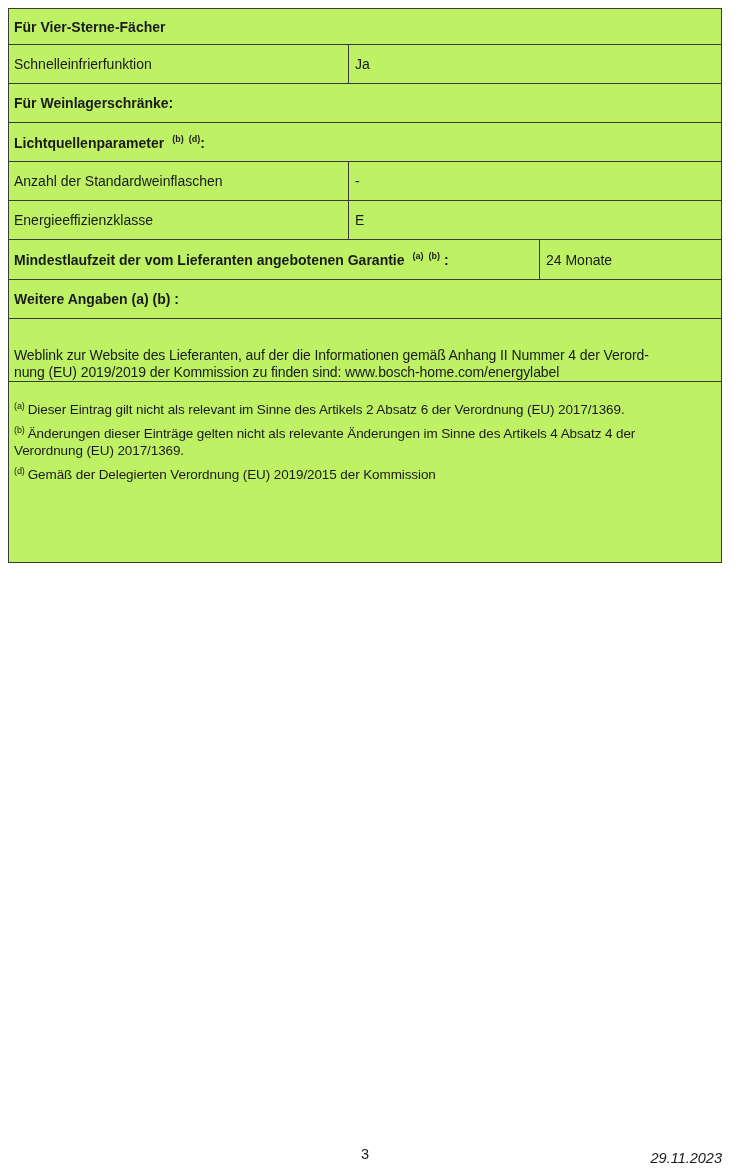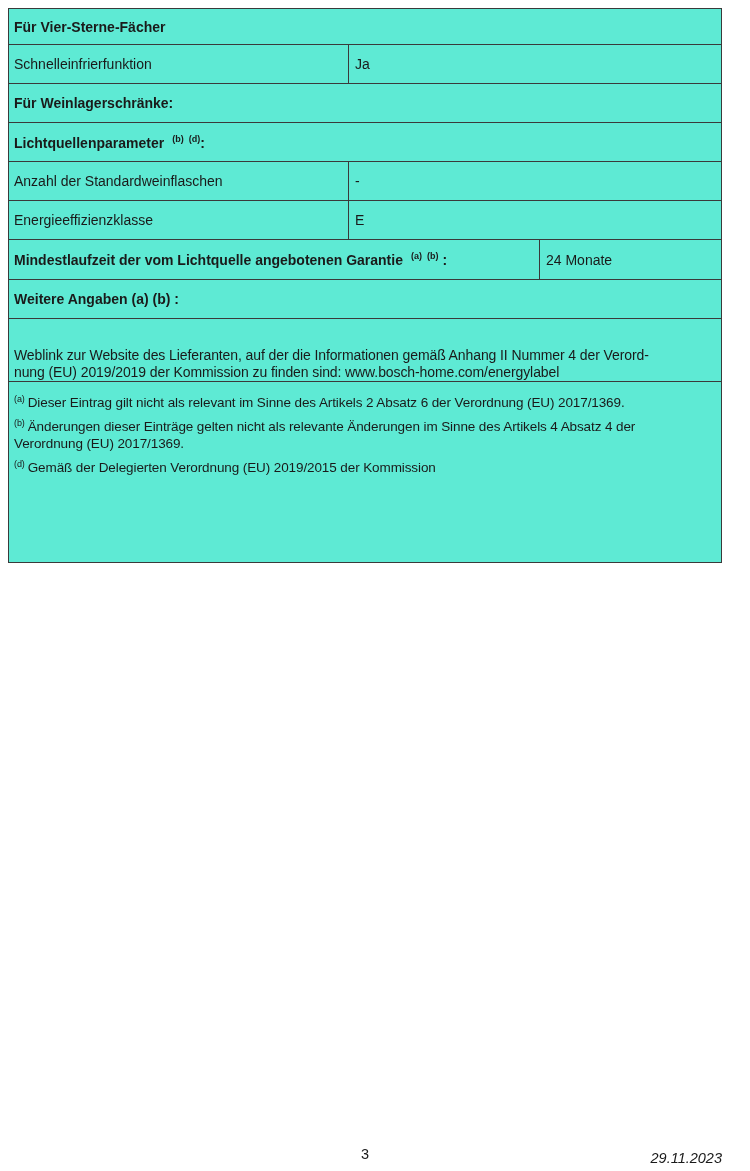--- a/index.html
+++ b/index.html
@@ -9,21 +9,21 @@
     position: relative;
     font-family: "Liberation Sans", "DejaVu Sans", sans-serif;
     color: #1a1a1a;
     overflow: hidden;
   }
   .doc-table {
     position: absolute;
     left: 8px; top: 8px;
     width: 714px;
     border: 1.5px solid #3a3a3a;
-    background: #5eead4;
+    background: #bef264;
     font-size: 14px;
   }
   .row {
     display: flex;
     align-items: center;
     border-top: 1.5px solid #3a3a3a;
   }
   .row:first-child { border-top: none; }
   .r1 { height: 35px; }
   .r2, .r3, .r4, .r5, .r7, .r9 { height: 39px; justify-content: center; }
@@ -54,21 +54,21 @@
   }
   .sup.gap { margin-left: 8px; }
   .sup.gap2 { margin-left: 5px; }
   .colon-space { margin-left: 4px; }
   .weblink-cell {
     padding: 5px 5px 0 5px;
     line-height: 17px;
     letter-spacing: -0.1px;
     white-space: pre-line;
   }
-  .footnotes-cell { padding: 3px 5px; }
+  .footnotes-cell { padding: 10px 5px; }
   .fn {
     margin-top: 4px;
     font-size: 13.5px;
     line-height: 17px;
     letter-spacing: -0.1px;
   }
   .fn:first-child { margin-top: 6px; }
   .fn .marker {
     font-size: 9px;
     vertical-align: 5px;
@@ -120,21 +120,21 @@
   </div>
 
 
   <div class="row r7">
     <div class="cell-label">Energieeffizienzklasse</div>
     <div class="cell-value">E</div>
   </div>
 
   <div class="row r8">
     <div class="cell-label wide">
-        <span><span>Mindestlaufzeit der vom Lichtquelle angebotenen Garantie</span><sup class="sup gap">(a)</sup><sup class="sup gap2">(b)</sup><span class="colon-space">:</span></span>
+        <span><span>Mindestlaufzeit der vom Lieferanten angebotenen Garantie</span><sup class="sup gap">(a)</sup><sup class="sup gap2">(b)</sup><span class="colon-space">:</span></span>
       </div>
     <div class="cell-value">24 Monate</div>
   </div>
 
   <div class="row r9">
     <div class="section-cell">Weitere Angaben (a) (b) :</div>
   </div>
 
   <div class="row r10">
     <div class="weblink-cell">Weblink zur Website des Lieferanten, auf der die Informationen gemäß Anhang II Nummer 4 der Verord-

